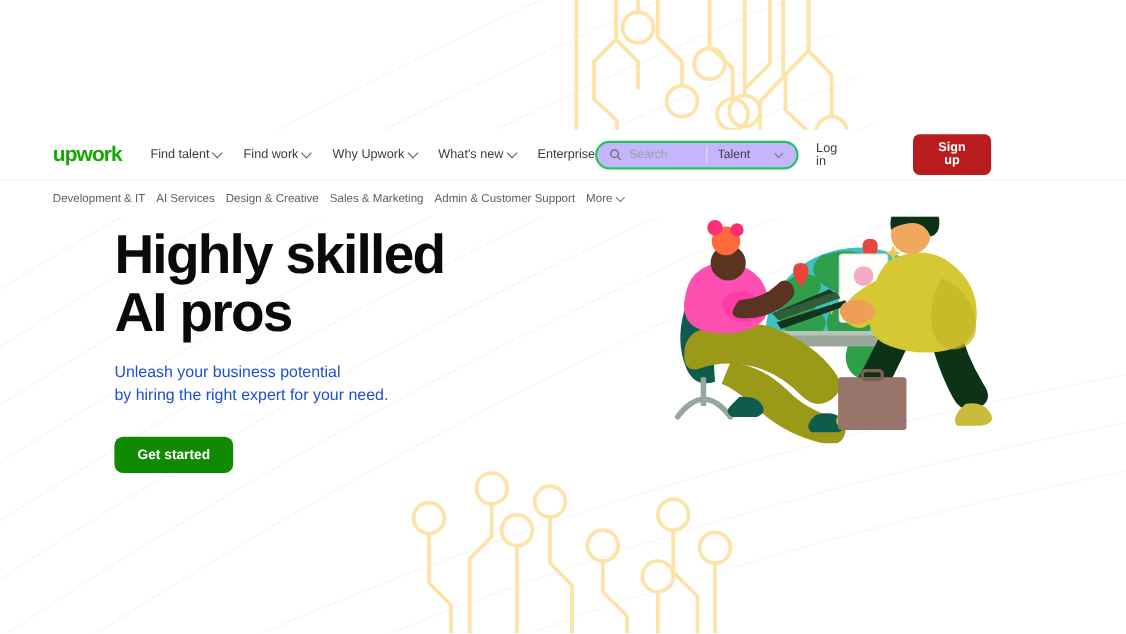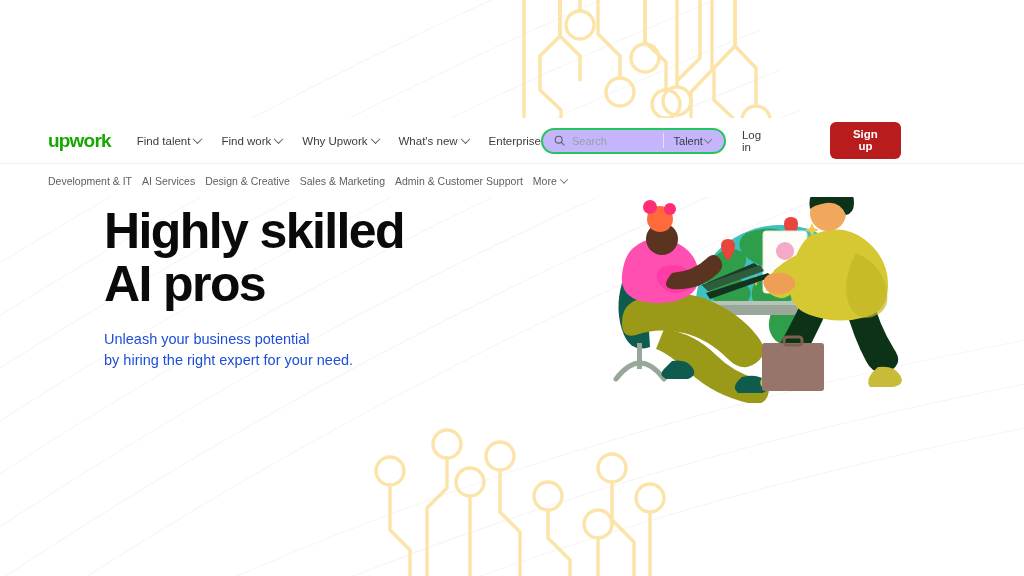--- a/index.html
+++ b/index.html
@@ -51,21 +51,21 @@
   }
   #search-icon { width:11px; height:11px; flex:none; margin-right:7px; }
   #search-input {
     border:none; outline:none; background:transparent;
     font-family:"Liberation Sans", sans-serif; font-size:11px;
     color:#3c3c3c; flex:1; width:10px; padding:0;
   }
   #search-input::placeholder { color:#9aa0a6; }
   #search-divider { width:1px; height:15px; background:#e4e4e4; margin:0 10px 0 4px; }
   #search-scope {
-    display:flex; align-items:center; gap:2px;
+    display:flex; align-items:center; gap:23px;
     font-size:11px; color:#3c3c3c; padding-right:9px; cursor:pointer; white-space:nowrap;
   }
   #login-link { font-size:11.5px; color:#3c3c3c; cursor:pointer; }
   #signup-button {
     background:#b91c1c; color:#fff; font-size:11.5px; font-weight:bold;
     border:none; border-radius:6px; padding:7px 17px; cursor:pointer;
     font-family:"Liberation Sans", sans-serif; line-height:1;margin-left:44px;
   }
 
   
@@ -261,20 +261,21 @@
     </div>
   </div>
 
   <div id="hero">
 
     <div id="hero-copy">
       <h1 id="hero-title">Highly skilled
 AI pros</h1>
       <p id="hero-sub">Unleash your business potential
 by hiring the right expert for your need.</p>
+      <button id="get-started-button">Get started</button>
     </div>
 
     <svg id="hero-illustration" viewBox="0 0 300 220">
 
       <g>
         <path d="M 90 120 A 85 78 0 0 1 260 120 L 260 122 L 90 122 Z" fill="#3fc1c0"></path>
         <path d="M 108 74 q 14 -12 26 -6 q 10 6 4 16 q -8 12 2 18 q 8 6 2 16 q -6 10 -20 8 q -16 -4 -20 -22 q -4 -18 6 -30 Z" fill="#2e9e4a"></path>
         <path d="M 140 50 q 26 -10 48 2 q 16 8 10 22 q -6 14 -26 12 q -22 -2 -34 -14 q -10 -12 2 -22 Z" fill="#2e9e4a"></path>
         <path d="M 152 96 q 18 -6 30 4 q 10 10 0 20 q -12 12 -26 6 q -12 -6 -10 -18 q 1 -8 6 -12 Z" fill="#2e9e4a"></path>
         <path d="M 176 120 q 18 -4 24 10 q 6 16 -6 (0) Z" fill="#2e9e4a"></path>

